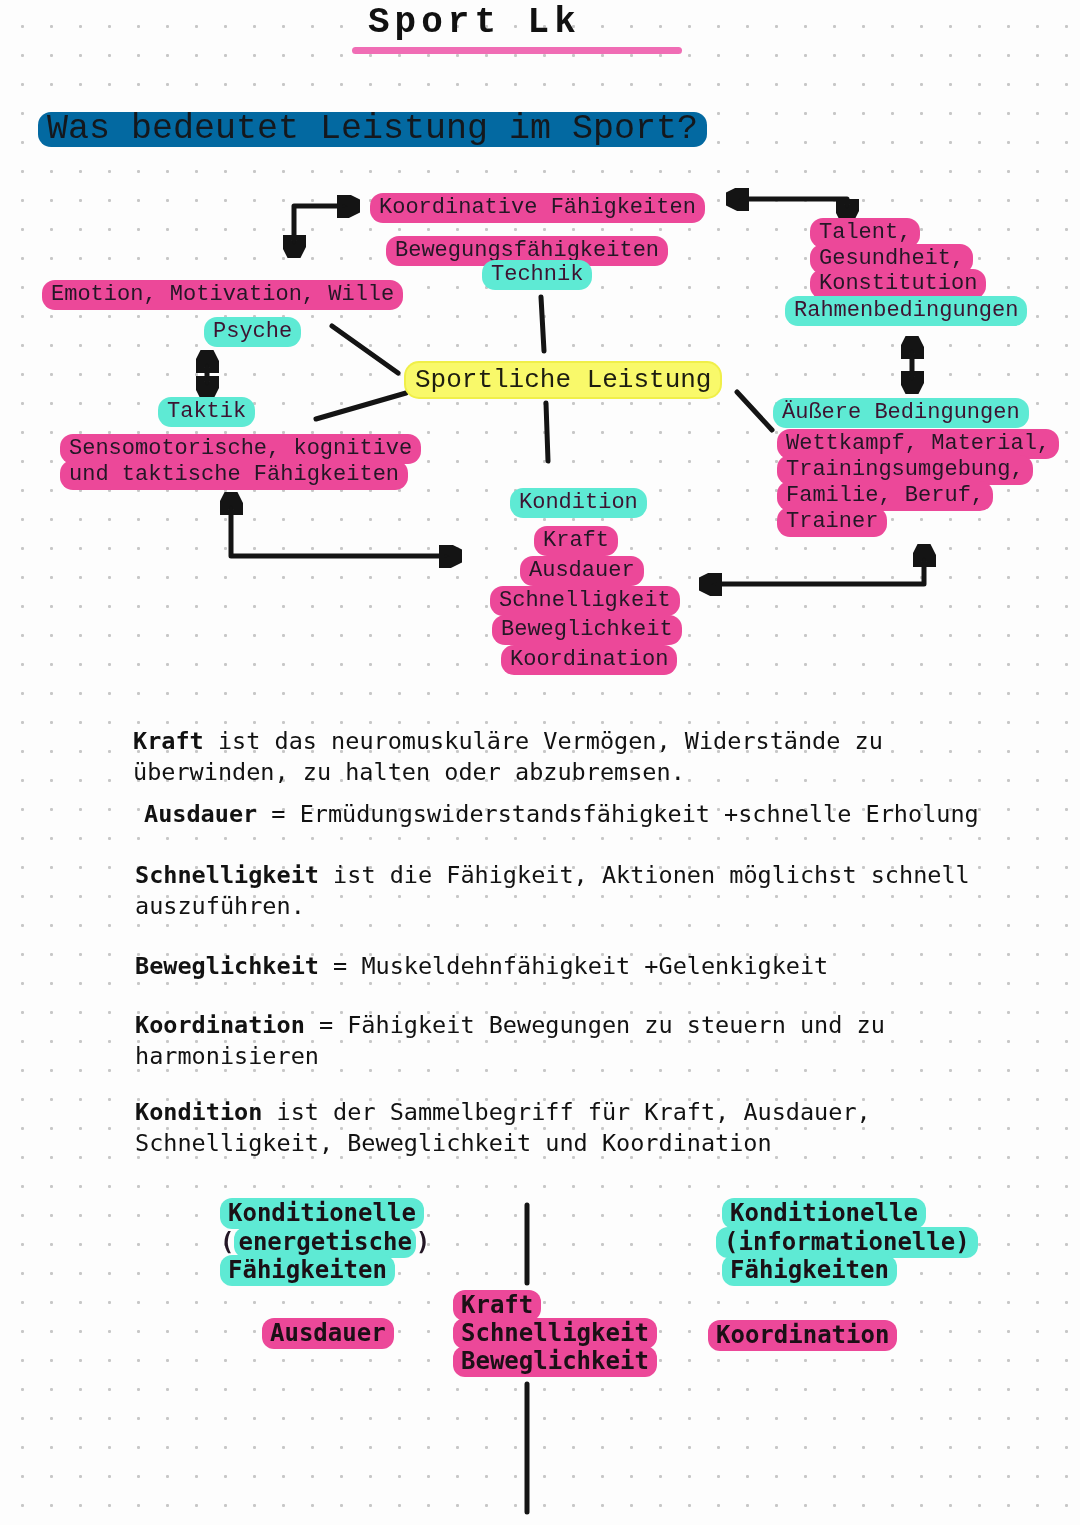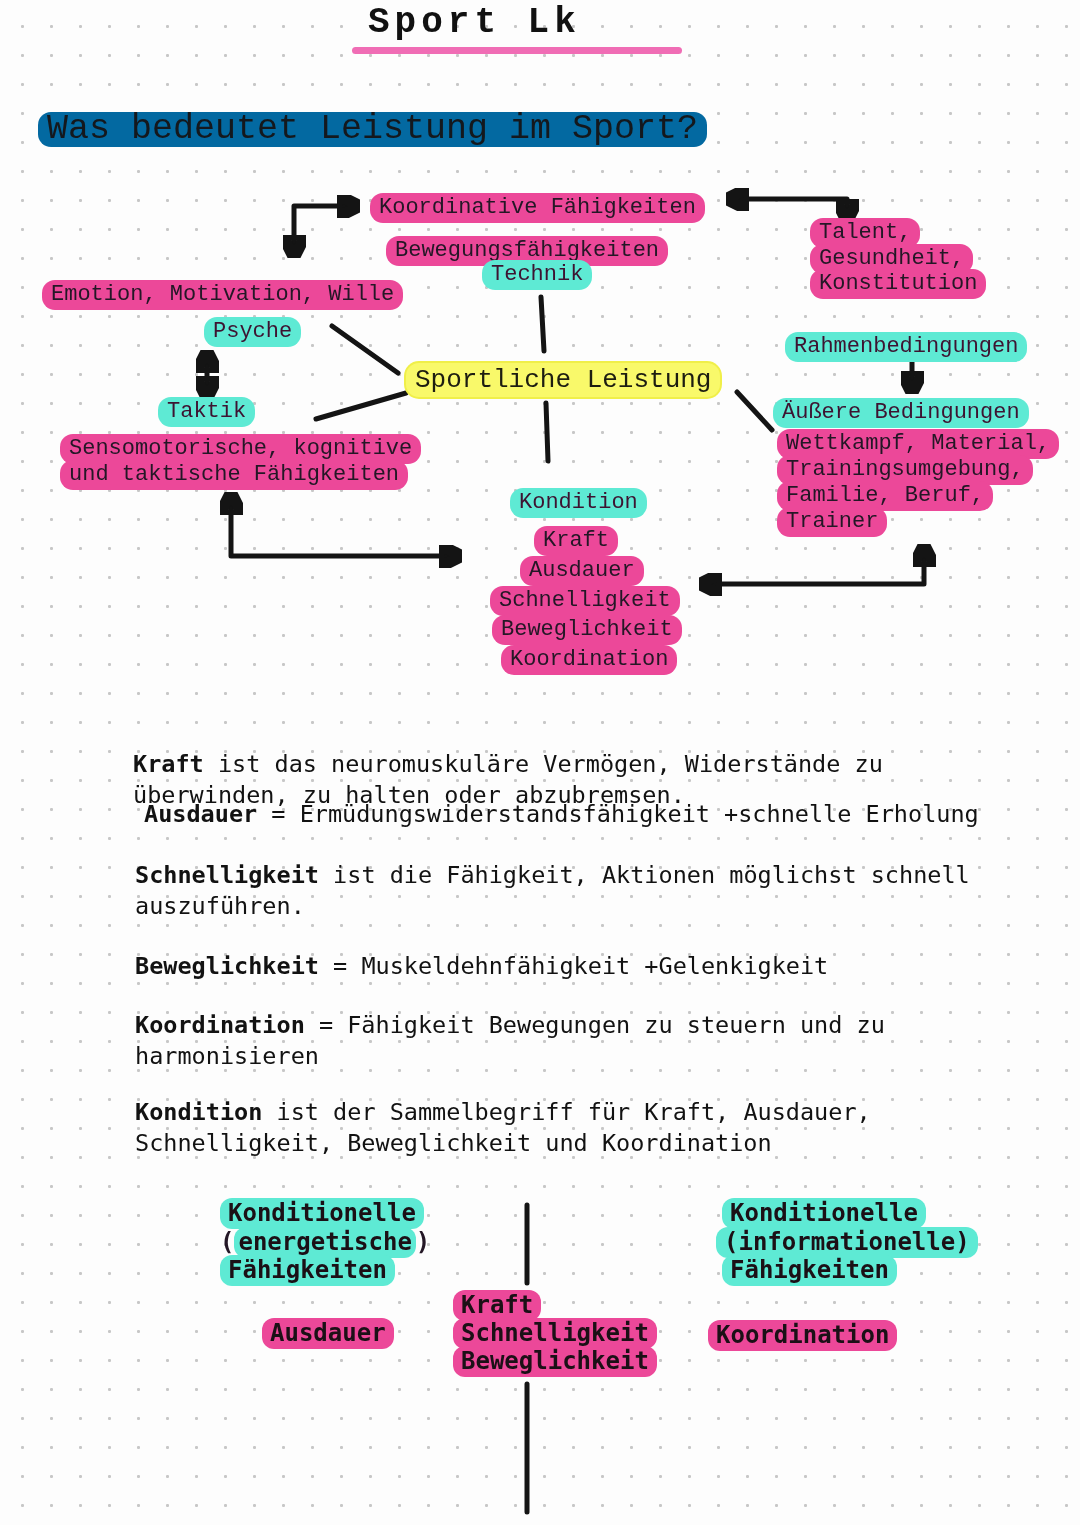--- a/index.html
+++ b/index.html
@@ -78,21 +78,21 @@
 
 <span class="abs pill hb" style="left:38px; top:112px;">Was bedeutet Leistung im Sport?</span>
 
 <span class="abs pill hl" style="left:370px; top:193px;">Koordinative Fähigkeiten</span>
 <span class="abs pill hl" style="left:386px; top:221px;margin-top:15px;">Bewegungsfähigkeiten</span>
 <span class="abs pill hd" style="left:482px; top:260px;">Technik</span>
 
 <span class="abs pill hl" style="left:810px; top:218px;">Talent,</span>
 <span class="abs pill hl" style="left:810px; top:244px;">Gesundheit,</span>
 <span class="abs pill hl" style="left:810px; top:269px;">Konstitution</span>
-<span class="abs pill hd" style="left:785px; top:296px;margin-top:36px;">Rahmenbedingungen</span>
+<span class="abs pill hd" style="left:785px; top:296px;">Rahmenbedingungen</span>
 
 <span class="abs pill hl" style="left:42px; top:280px;">Emotion, Motivation, Wille</span>
 <span class="abs pill hd" style="left:156px; top:317px;margin-left:48px;">Psyche</span>
 <span class="abs pill hd" style="left:158px; top:397px;">Taktik</span>
 <span class="abs pill hl" style="left:60px; top:434px;">Sensomotorische, kognitive</span>
 <span class="abs pill hl" style="left:60px; top:460px;">und taktische Fähigkeiten</span>
 
 <span class="abs pill hy" style="left:406px; top:363px;">Sportliche Leistung</span>
 
 <span class="abs pill hd" style="left:773px; top:398px;">Äußere Bedingungen</span>
@@ -101,21 +101,21 @@
 <span class="abs pill hl" style="left:777px; top:481px;">Familie, Beruf,</span>
 <span class="abs pill hl" style="left:777px; top:507px;">Trainer</span>
 
 <span class="abs pill hd" style="left:510px; top:488px;">Kondition</span>
 <span class="abs pill hl" style="left:534px; top:526px;">Kraft</span>
 <span class="abs pill hl" style="left:520px; top:556px;">Ausdauer</span>
 <span class="abs pill hl" style="left:490px; top:586px;">Schnelligkeit</span>
 <span class="abs pill hl" style="left:492px; top:615px;">Beweglichkeit</span>
 <span class="abs pill hl" style="left:501px; top:645px;">Koordination</span>
 
-<div class="abs def" style="left:133px; top:726px;margin-top:23px;">
+<div class="abs def" style="left:133px; top:726px;">
   <b>Kraft</b><span> ist das neuromuskuläre Vermögen, Widerstände zu überwinden, zu halten oder abzubremsen.</span>
 </div>
 <div class="abs def" style="left:144px; top:799px;">
   <b>Ausdauer</b><span> = Ermüdungswiderstandsfähigkeit +schnelle Erholung</span>
 </div>
 <div class="abs def" style="left:135px; top:860px;">
   <b>Schnelligkeit</b><span> ist die Fähigkeit, Aktionen möglichst schnell auszuführen.</span>
 </div>
 <div class="abs def" style="left:135px; top:951px;">
   <b>Beweglichkeit</b><span> = Muskeldehnfähigkeit +Gelenkigkeit</span>

